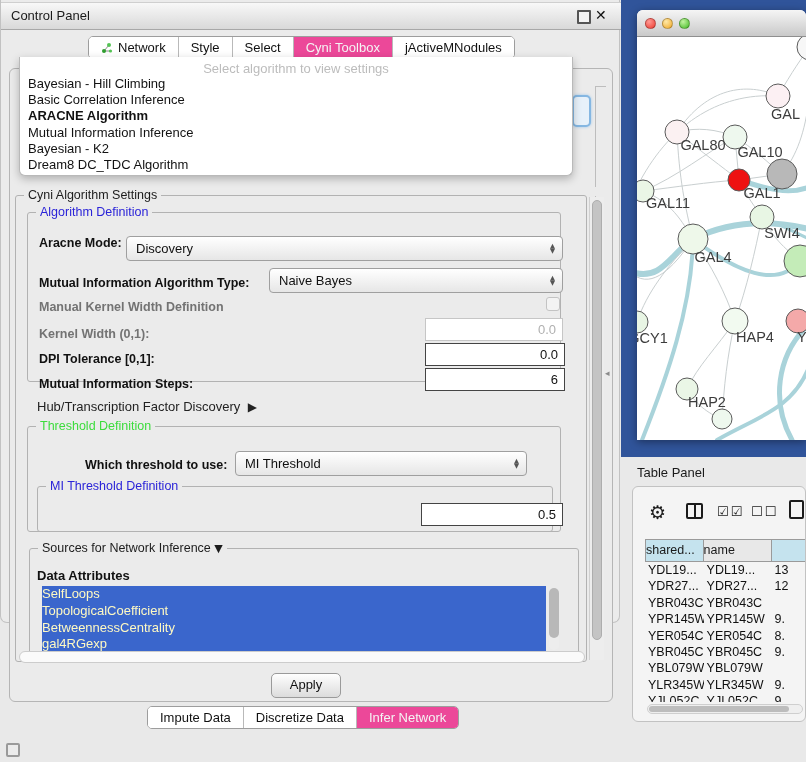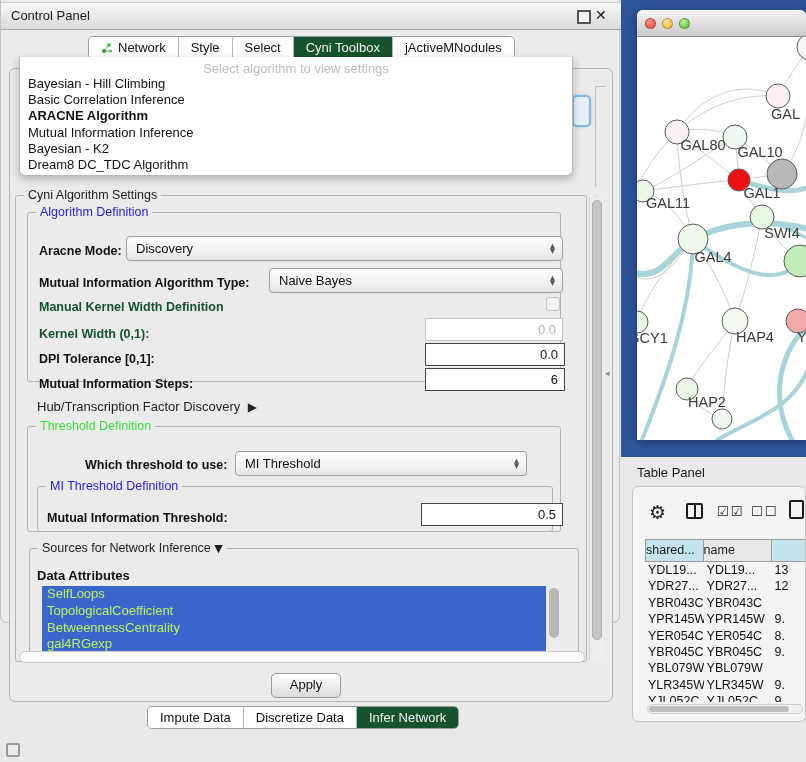--- a/index.html
+++ b/index.html
@@ -15,21 +15,21 @@
     background:linear-gradient(#f8f8f8,#d9d9d9);border-top:1px solid #cfcfcf;border-bottom:1px solid #a8a8a8;}
   #cp-title{left:10px;top:5px;font-size:13px;color:#1a1a1a;}
   #cp-float{left:576px;top:7px;width:10px;height:10px;border:2px solid #555;border-radius:1px;background:#f4f4f4;}
   #cp-close{left:594px;top:4px;font-size:14px;font-weight:bold;color:#111;}
 
   
   .tabgroup{display:flex;border:1px solid #9d9d9d;border-radius:5px;overflow:hidden;background:#fff;height:23px;box-sizing:border-box;}
   .tab{display:flex;align-items:center;gap:5px;padding:0 12px;font-size:13px;color:#111;background:#fff;
     border-right:1px solid #b9b9b9;white-space:nowrap;cursor:default;}
   .tab:last-child{border-right:none;}
-  .tab.selected{background:#14532d;color:#f4f4f4;}
+  .tab.selected{background:#ec4899;color:#f4f4f4;}
 
   
   #algo-popup{left:18px;top:57px;width:552px;height:118px;background:#fff;
     border:1px solid #b9b9b9;border-top:none;border-radius:0 0 6px 6px;
     box-shadow:0 3px 8px rgba(0,0,0,0.25);z-index:30;}
   #algo-placeholder{width:100%;text-align:center;padding-top:4px;font-size:13px;color:#bcbcbc;}
   .popup-item{font-size:13px;color:#121212;padding:0 0 0 8px;line-height:16.2px;}
   .popup-item.bold{font-weight:bold;}
 
   
@@ -42,33 +42,33 @@
   #inner-panel{left:8px;top:68px;width:604px;height:634px;border:1px solid #b5b5b5;border-radius:6px;background:#ebebeb;box-sizing:border-box;}
 
   
   .groupbox{border:1px solid #b2b2b2;border-radius:3px;box-sizing:border-box;}
   .grouplabel{position:absolute;top:-8px;left:8px;background:#ebebeb;padding:0 4px;font-size:12.5px;white-space:nowrap;}
   .lbl-black{color:#1c1c1c;}
   .lbl-blue{color:#2a23d8;}
   .lbl-green{color:#3ddc3d;}
 
   .field-label{font-size:12.5px;font-weight:bold;color:#111;white-space:nowrap;}
-  .field-label.disabled{color:#14532d;}
+  .field-label.disabled{color:#737373;}
   .textfield{background:#fff;border:1px solid #9a9a9a;box-sizing:border-box;font-size:13px;color:#111;
     text-align:right;padding:3px 6px 0 0;}
   .textfield.strong{border:1.5px solid #444;}
   .textfield.disabled{border:1px solid #c6c6c6;color:#b0b0b0;}
 
   .combo{background:linear-gradient(#ffffff,#e6e6e6);border:1px solid #9f9f9f;border-radius:4px;
     box-sizing:border-box;display:flex;align-items:center;font-size:13px;color:#111;padding-left:9px;position:absolute;}
   .combo .spin{margin-left:auto;margin-right:7px;display:flex;flex-direction:column;line-height:5px;font-size:6.5px;color:#555;}
 
   .checkbox{width:14px;height:14px;border:1px solid #c3c3c3;border-radius:3px;background:#f3f3f3;box-sizing:border-box;}
 
-  .attr-item{height:16.8px;line-height:16.8px;font-size:13px;color:#bef264;background:#3a66cc;padding-left:5px;}
+  .attr-item{height:16.8px;line-height:16.8px;font-size:13px;color:#fef9c3;background:#3a66cc;}
   #attr-vscroll{background:#ededed;border-radius:5px;}
   #attr-vthumb{background:#b8b8b8;border-radius:5px;}
 
   .scroll-track{background:#ededed;border-left:1px solid #d0d0d0;}
   .scroll-thumb{background:#c4c4c4;border-radius:6px;border:1px solid #adadad;box-sizing:border-box;}
 
   #apply-btn{left:270px;top:673px;width:68px;height:23px;border:1px solid #9a9a9a;border-radius:5px;
     background:linear-gradient(#fefefe,#dcdcdc);font-size:13px;color:#111;text-align:center;line-height:22px;}
 
   #hub-row{font-size:13px;color:#222;}
@@ -166,21 +166,21 @@
     </div>
 
     <div class="abs groupbox" style="left:14px;top:195px;width:572px;height:467px;">
       <span class="grouplabel lbl-black">Cyni Algorithm Settings</span>
     </div>
 
     <div class="abs groupbox" style="left:26px;top:212px;width:534px;height:170px;">
       <span class="grouplabel lbl-blue">Algorithm Definition</span>
     </div>
 
-    <div class="abs field-label" style="left:38px;top:244px;">Aracne Mode:</div>
+    <div class="abs field-label" style="left:38px;top:236px;">Aracne Mode:</div>
     <div class="combo" style="left:125px;top:236px;width:437px;height:25px;">
       <span>Discovery</span>
       <span class="spin icon">
           <span>▲</span>
           <span>▼</span>
         </span>
     </div>
 
     <div class="abs field-label" style="left:38px;top:276px;">Mutual Information Algorithm Type:</div>
     <div class="combo" style="left:268px;top:268px;width:294px;height:25px;">
@@ -216,21 +216,20 @@
       <span>MI Threshold</span>
       <span class="spin icon">
           <span>▲</span>
           <span>▼</span>
         </span>
     </div>
 
     <div class="abs groupbox" style="left:36px;top:486px;width:516px;height:46px;">
       <span class="grouplabel lbl-blue">MI Threshold Definition</span>
     </div>
-    <div class="abs field-label" style="left:46px;top:511px;">Mutual Information Threshold:</div>
     <div class="abs textfield strong" style="left:420px;top:503px;width:142px;height:23px;">0.5</div>
 
     <div class="abs groupbox" style="left:28px;top:548px;width:550px;height:112px;">
       <span class="grouplabel lbl-black">
         <span>Sources for Network Inference</span>
         <span class="icon" style="font-size:11px;">▼</span>
       </span>
     </div>
     <div class="abs field-label" style="left:36px;top:568px;font-size:13px;">Data Attributes</div>
     <div class="abs" id="attr-list" style="left:41px;top:586px;width:504px;">

